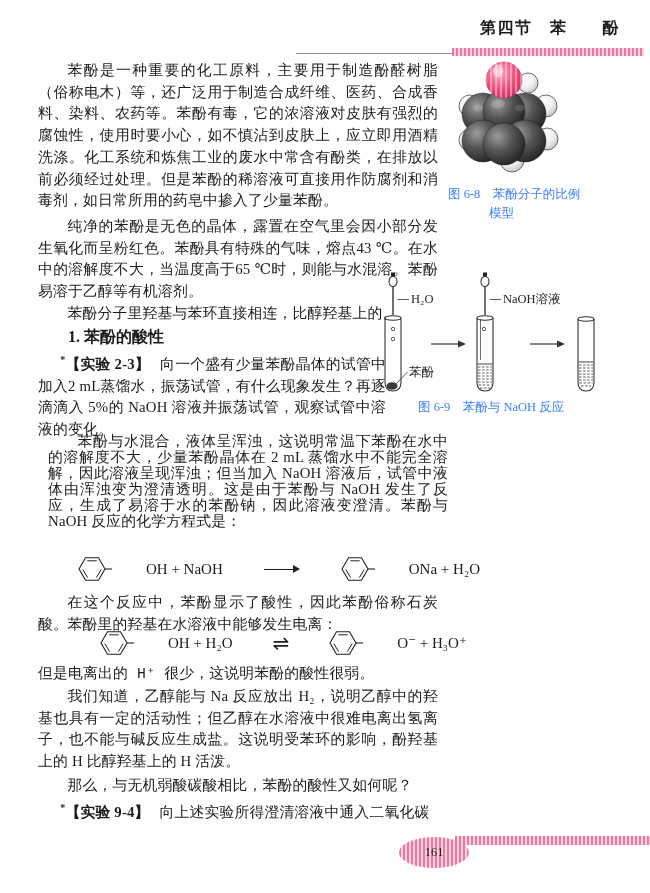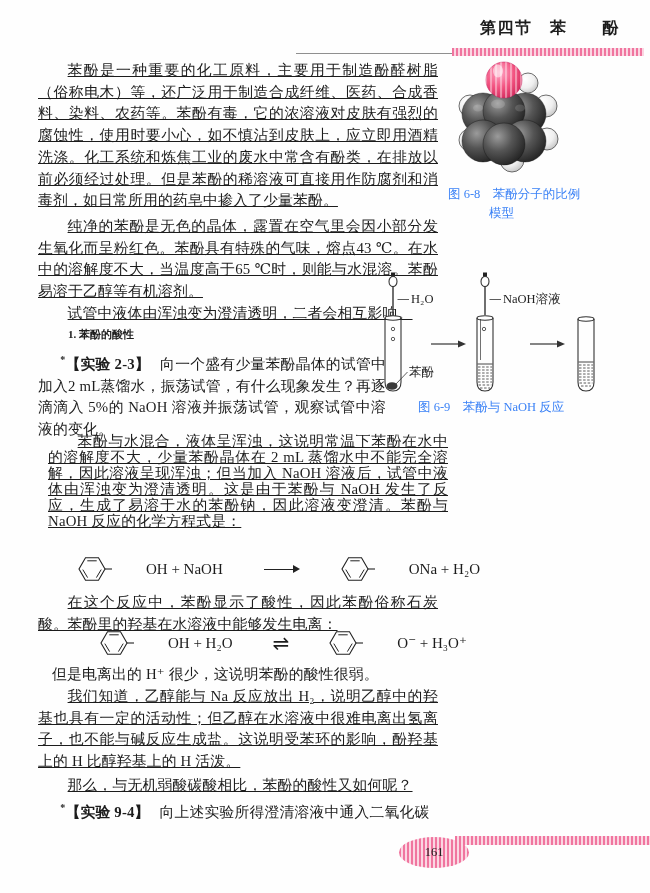--- a/index.html
+++ b/index.html
@@ -3,25 +3,25 @@
 <meta charset="utf-8">
 <style>
   html,body{margin:0;padding:0;}
   body{
     width:650px;height:893px;position:relative;overflow:hidden;
     background:#fefefe;color:#1c1c1c;
     font-family:"Liberation Serif","DejaVu Serif",serif;
   }
   .abs{position:absolute;}
   .para{font-size:14.8px;line-height:21.7px;text-align:justify;letter-spacing:0.2px;}
-  .indent{text-indent:2em;text-decoration:underline;}
+  .indent{text-indent:2em;}
   .exp-label{font-weight:bold;margin-right:10px;}
   .exp-star{font-size:10px;vertical-align:super;font-weight:bold;}
   .section-title{font-size:16px;font-weight:bold;letter-spacing:1.5px;}
-  .subheading{font-size:11px;font-weight:bold;}
+  .subheading{font-size:16px;font-weight:bold;}
   .caption{font-size:12.5px;color:#3b82f6;}
   .pinkstripes{background:repeating-linear-gradient(90deg,#f0759f 0px,#f0759f 2px,#fbd6e2 2px,#fbd6e2 4px);}
   .rule{border-top:1px solid #8f8f8f;height:0;}
   .eq{display:flex;align-items:center;font-size:15px;white-space:nowrap;gap:32px;}
   .eq .hex{flex:0 0 auto;}
   .r-arrow{display:inline-block;position:relative;width:36px;height:12px;margin:0 9px;}
   .r-arrow::before{content:"";position:absolute;left:0;top:5.5px;width:32px;height:1.3px;background:#222;}
   .r-arrow::after{content:"";position:absolute;right:0;top:2px;width:0;height:0;
     border-left:7px solid #222;border-top:4px solid transparent;border-bottom:4px solid transparent;}
   .eq-arrow{font-family:"DejaVu Sans",sans-serif;font-size:20px;margin:0 8px;line-height:1;}
@@ -35,21 +35,21 @@
 <body>
 
 <div class="abs section-title" style="left:480px;top:18px;">第四节　苯　　酚</div>
 <div class="abs rule" style="left:296px;top:53px;width:348px;"></div>
 <div class="abs pinkstripes" style="left:452px;top:48px;width:192px;height:8px;"></div>
 
 <div class="abs para indent" style="left:38px;top:60px;width:400px;">苯酚是一种重要的化工原料，主要用于制造酚醛树脂（俗称电木）等，还广泛用于制造合成纤维、医药、合成香料、染料、农药等。苯酚有毒，它的浓溶液对皮肤有强烈的腐蚀性，使用时要小心，如不慎沾到皮肤上，应立即用酒精洗涤。化工系统和炼焦工业的废水中常含有酚类，在排放以前必须经过处理。但是苯酚的稀溶液可直接用作防腐剂和消毒剂，如日常所用的药皂中掺入了少量苯酚。</div>
 
 <div class="abs para indent" style="left:38px;top:216px;width:400px;">纯净的苯酚是无色的晶体，露置在空气里会因小部分发生氧化而呈粉红色。苯酚具有特殊的气味，熔点43 ℃。在水中的溶解度不大，当温度高于65 ℃时，则能与水混溶。苯酚易溶于乙醇等有机溶剂。</div>
 
-<div class="abs para indent" style="left:38px;top:303px;width:400px;">试管中液体由浑浊变为澄清透明，二者会相互影响。</div>
+<div class="abs para indent" style="left:38px;top:303px;width:400px;">苯酚分子里羟基与苯环直接相连，比醇羟基上的。</div>
 
 <div class="abs subheading" style="left:68px;top:327px;">1. 苯酚的酸性</div>
 
 <div class="abs para" style="left:38px;top:349px;width:348px;text-indent:1.5em;">
   <span class="exp-star">*</span><span class="exp-label">【实验 2-3】</span><span>向一个盛有少量苯酚晶体的试管中加入2 mL蒸馏水，振荡试管，有什么现象发生？再逐滴滴入 5%的 NaOH 溶液并振荡试管，观察试管中溶液的变化。</span>
 </div>
 
 <div class="abs para indent" style="left:48px;top:433px;width:400px;line-height:16px;">苯酚与水混合，液体呈浑浊，这说明常温下苯酚在水中的溶解度不大，少量苯酚晶体在 2 mL 蒸馏水中不能完全溶解，因此溶液呈现浑浊；但当加入 NaOH 溶液后，试管中液体由浑浊变为澄清透明。这是由于苯酚与 NaOH 发生了反应，生成了易溶于水的苯酚钠，因此溶液变澄清。苯酚与 NaOH 反应的化学方程式是：</div>
 
 <div class="abs eq" style="left:78px;top:554px;">
@@ -88,21 +88,21 @@
   <svg class="hex" width="36" height="30" viewBox="0 0 36 30">
     <polygon points="27,15 20.5,3.7 7.5,3.7 1,15 7.5,26.3 20.5,26.3" fill="none" stroke="#222" stroke-width="1.1"></polygon>
     <line x1="9.3" y1="6.8" x2="18.7" y2="6.8" stroke="#222" stroke-width="1"></line>
     <line x1="4.8" y1="15.6" x2="9.6" y2="23.6" stroke="#222" stroke-width="1"></line>
     <line x1="18.4" y1="23.6" x2="23.2" y2="15.6" stroke="#222" stroke-width="1"></line>
     <line x1="27" y1="15" x2="34" y2="15" stroke="#222" stroke-width="1.1"></line>
   </svg>
   <span>O⁻ + H₃O⁺</span>
 </div>
 
-<div class="abs para" style="left:52px;top:664px;width:400px;">但是电离出的 H⁺ 很少，这说明苯酚的酸性很弱。</div>
+<div class="abs para" style="left:38px;top:664px;width:400px;font-family:Liberation Mono, monospace;">但是电离出的 H⁺ 很少，这说明苯酚的酸性很弱。</div>
 
 <div class="abs para indent" style="left:38px;top:686px;width:400px;">我们知道，乙醇能与 Na 反应放出 H₂，说明乙醇中的羟基也具有一定的活动性；但乙醇在水溶液中很难电离出氢离子，也不能与碱反应生成盐。这说明受苯环的影响，酚羟基上的 H 比醇羟基上的 H 活泼。</div>
 
 <div class="abs para indent" style="left:38px;top:775px;width:400px;">那么，与无机弱酸碳酸相比，苯酚的酸性又如何呢？</div>
 
 <div class="abs para" style="left:38px;top:797px;width:420px;text-indent:1.5em;">
   <span class="exp-star">*</span><span class="exp-label">【实验 9-4】</span><span>向上述实验所得澄清溶液中通入二氧化碳</span>
 </div>
 
 <svg class="abs" style="left:440px;top:56px;" width="180" height="130" viewBox="0 0 180 130">

